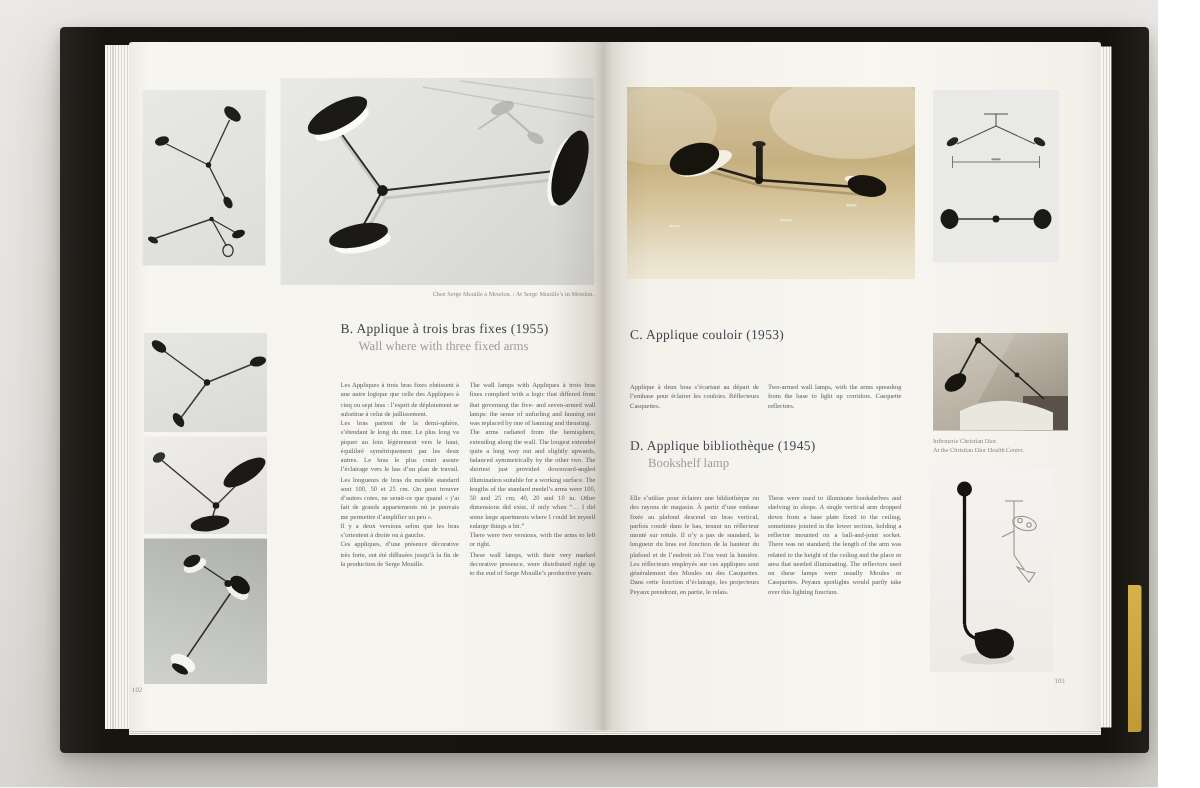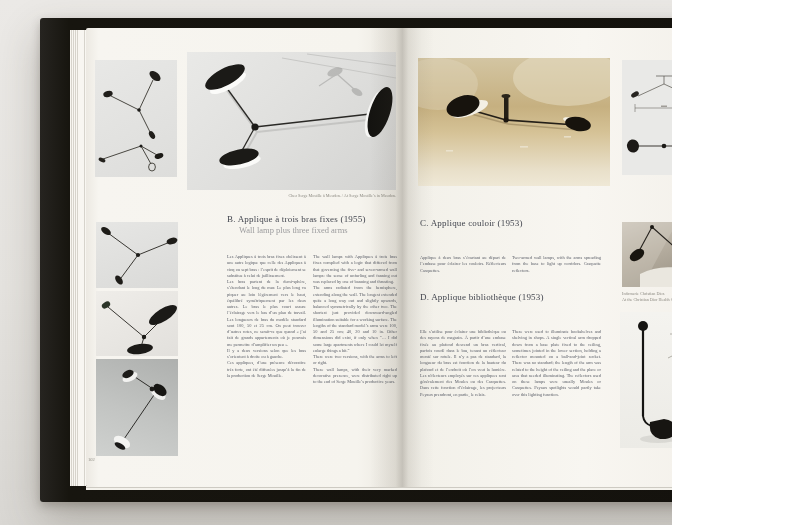--- a/index.html
+++ b/index.html
@@ -1,16 +1,16 @@
 <!DOCTYPE html>
 <html><head>
 <meta charset="utf-8">
 <style>
   html,body{margin:0;padding:0;}
-  .stage{position:relative;width:672px;height:525px;overflow:hidden;
+  .stage{position:relative;width:772px;height:525px;overflow:hidden;
          background:linear-gradient(180deg,#ebe9e6 0%,#e5e3df 55%,#d9d7d3 100%);
          font-family:"Liberation Serif",serif;}
   .book-cover{position:absolute;left:40px;top:18px;width:726px;height:484px;border-radius:3px;
          background:linear-gradient(90deg,#262420 0%,#17150f 4%,#14120d 96%,#211f1a 100%);
          box-shadow:0 18px 40px rgba(70,62,50,.30),0 4px 10px rgba(70,62,50,.28);}
   .edge-strip{position:absolute;background:repeating-linear-gradient(to right,#f8f6f1 0 1.2px,#d6d3cb 1.2px 1.9px);}
   .edge-strip-h{position:absolute;background:repeating-linear-gradient(to bottom,#f4f2ec 0 1px,#cdcac2 1px 1.7px);}
   .yellow-sliver{position:absolute;left:752px;top:390px;width:9px;height:98px;
          background:linear-gradient(180deg,#d6b149 0%,#c09a34 100%);border-radius:0 2px 2px 0;}
   .spine-notch{position:absolute;left:396px;top:28px;width:18px;height:4px;background:#15130e;border-radius:2px;}
@@ -96,21 +96,21 @@
         <ellipse cx="188" cy="62" rx="8" ry="24" fill="#f6f6f4" transform="rotate(16 188 62)"></ellipse>
         <ellipse cx="193" cy="60" rx="10" ry="26" fill="#141310" transform="rotate(18 193 60)"></ellipse>
         <circle cx="68" cy="75" r="3.6" fill="#1b1a17"></circle>
       </svg>
     </div>
 
     <div class="caption" style="left:110px;top:165px;width:200px;text-align:right;">Chez Serge Mouille à Meudon. / At Serge Mouille’s in Meudon.</div>
 
     <div class="sec-heading" style="left:141px;top:186px;width:172px;">
       <div class="sec-title"><span>B.</span> <span>Applique à trois bras fixes (1955)</span></div>
-      <div class="sec-sub">Wall lamp plus three fixed arms</div>
+      <div class="sec-sub">Wall where with three fixed arms</div>
     </div>
 
     <div class="photo" style="left:10px;top:194px;width:82px;height:66px;background:linear-gradient(160deg,#e6e6e4,#dadad8);">
       <svg viewBox="0 0 82 66">
         <g stroke="#3a3833" stroke-width="1" fill="none">
           <line x1="42" y1="33" x2="12" y2="11"></line>
             <line x1="42" y1="33" x2="74" y2="20"></line>
             <line x1="42" y1="33" x2="25" y2="56"></line>
         </g>
         <circle cx="42" cy="33" r="2.1" fill="#1c1b18"></circle>
@@ -233,21 +233,22 @@
           <circle cx="56" cy="28" r="1.6" fill="#1b1813"></circle>
         <ellipse cx="15" cy="33" rx="8" ry="5" fill="#18150f" transform="rotate(-35 15 33)"></ellipse>
         <path d="M18,52 Q45,38 80,53 L80,65 L18,65 Z" fill="#eae7df"></path>
       </svg>
     </div>
 
     <div class="caption" style="left:220px;top:263px;width:100px;">Infirmerie Christian Dior.
 At the Christian Dior Health Center.</div>
 
     <div class="sec-heading" style="left:18px;top:264px;width:200px;">
-      <div class="sec-title"><span>D.</span> <span>Applique bibliothèque (1953)</span></div>
+      <div class="sec-title"><span>D.</span> <span>Applique bibliothèque (1945)</span></div>
+      <div class="sec-sub">Bookshelf lamp</div>
     </div>
 
     <div class="bodycol" style="left:18px;top:301px;width:86px;height:104px;">Elle s’utilise pour éclairer une bibliothèque ou des rayons de magasin. À partir d’une embase fixée au plafond descend un bras vertical, parfois coudé dans le bas, tenant un réflecteur monté sur rotule. Il n’y a pas de standard, la longueur du bras est fonction de la hauteur du plafond et de l’endroit où l’on veut la lumière. Les réflecteurs employés sur ces appliques sont généralement des Moules ou des Casquettes. Dans cette fonction d’éclairage, les projecteurs Peyaux prendront, en partie, le relais.</div>
     <div class="bodycol" style="left:110px;top:301px;width:89px;height:104px;">These were used to illuminate bookshelves and shelving in shops. A single vertical arm dropped down from a base plate fixed to the ceiling, sometimes jointed in the lower section, holding a reflector mounted on a ball-and-joint socket. There was no standard; the length of the arm was related to the height of the ceiling and the place or area that needed illuminating. The reflectors used on these lamps were usually Moules or Casquettes. Peyaux spotlights would partly take over this lighting function.</div>
 
     <div class="photo" style="left:218px;top:284px;width:82px;height:136px;background:linear-gradient(180deg,#f4f3ef,#ecebe6);">
       <svg viewBox="0 0 82 136">
         <ellipse cx="38" cy="127" rx="18" ry="4" fill="#6d6a62" opacity="0.14"></ellipse>
         <line x1="23" y1="18" x2="23" y2="104" stroke="#151412" stroke-width="2.2"></line>
         <circle cx="23" cy="14" r="5" fill="#151412"></circle>

